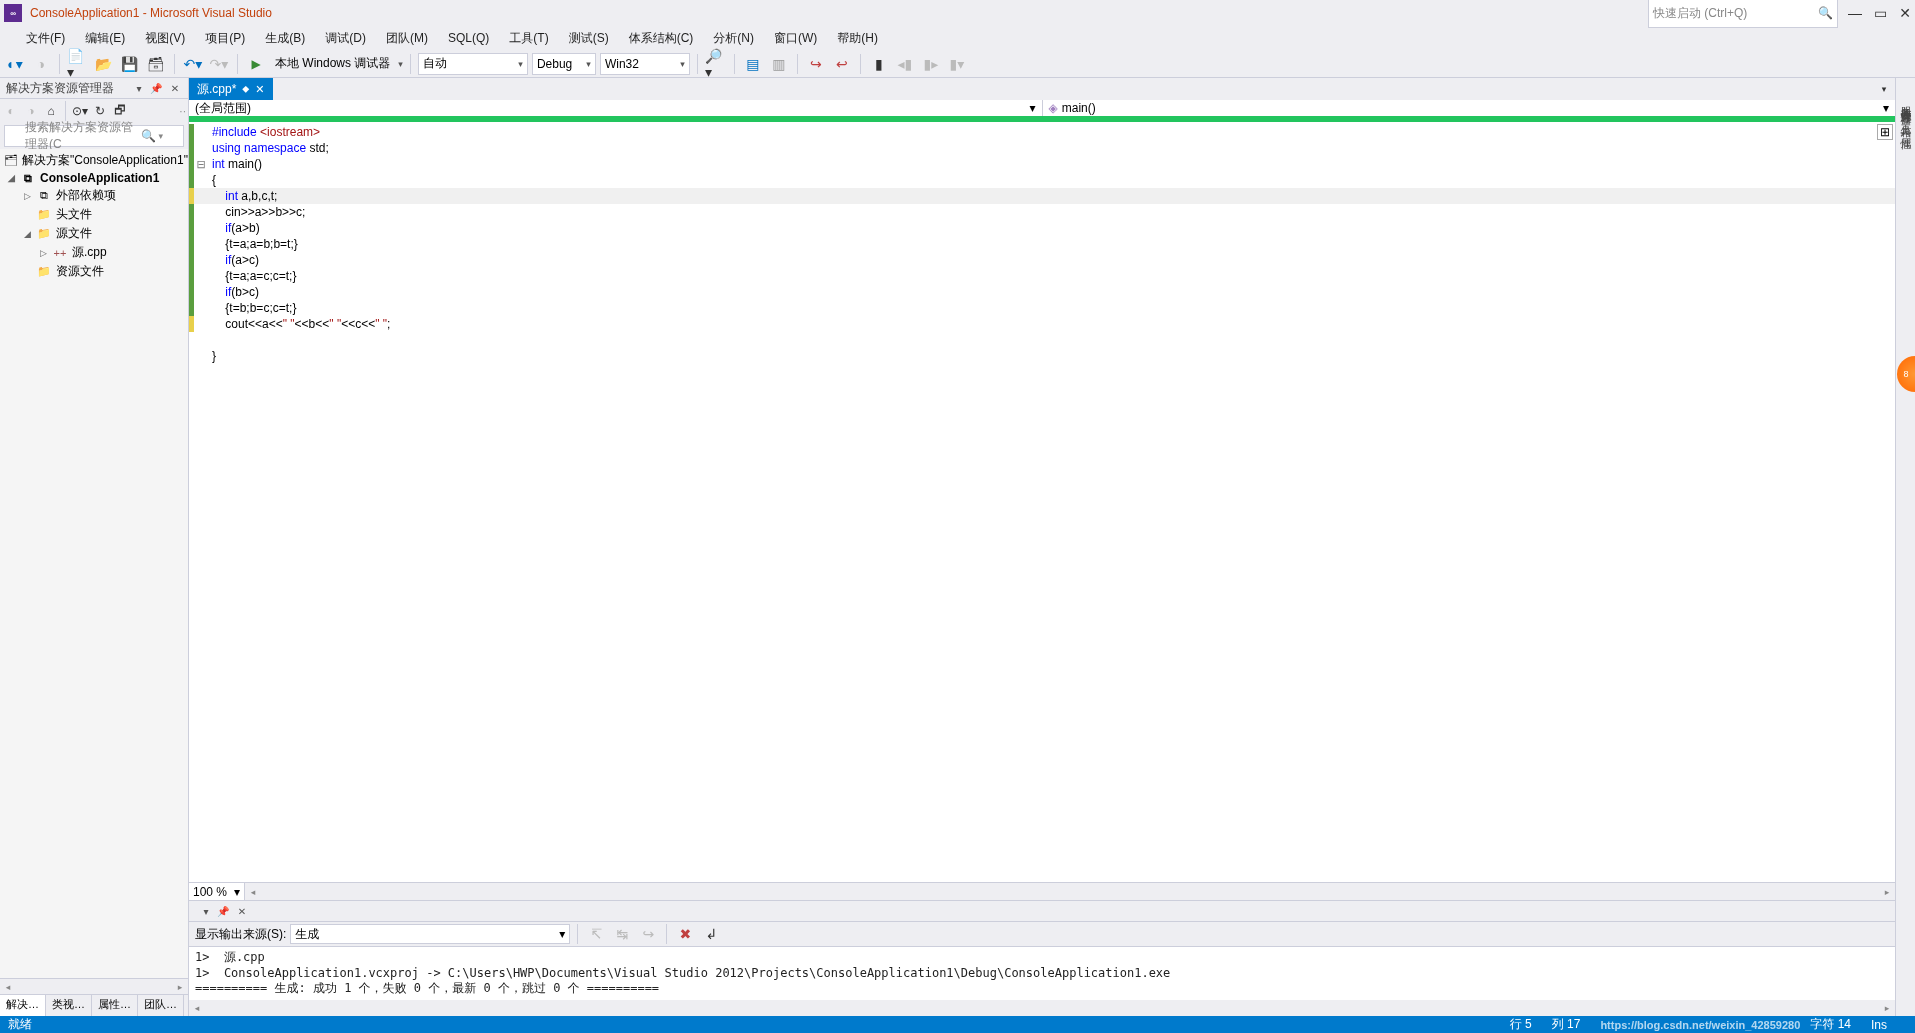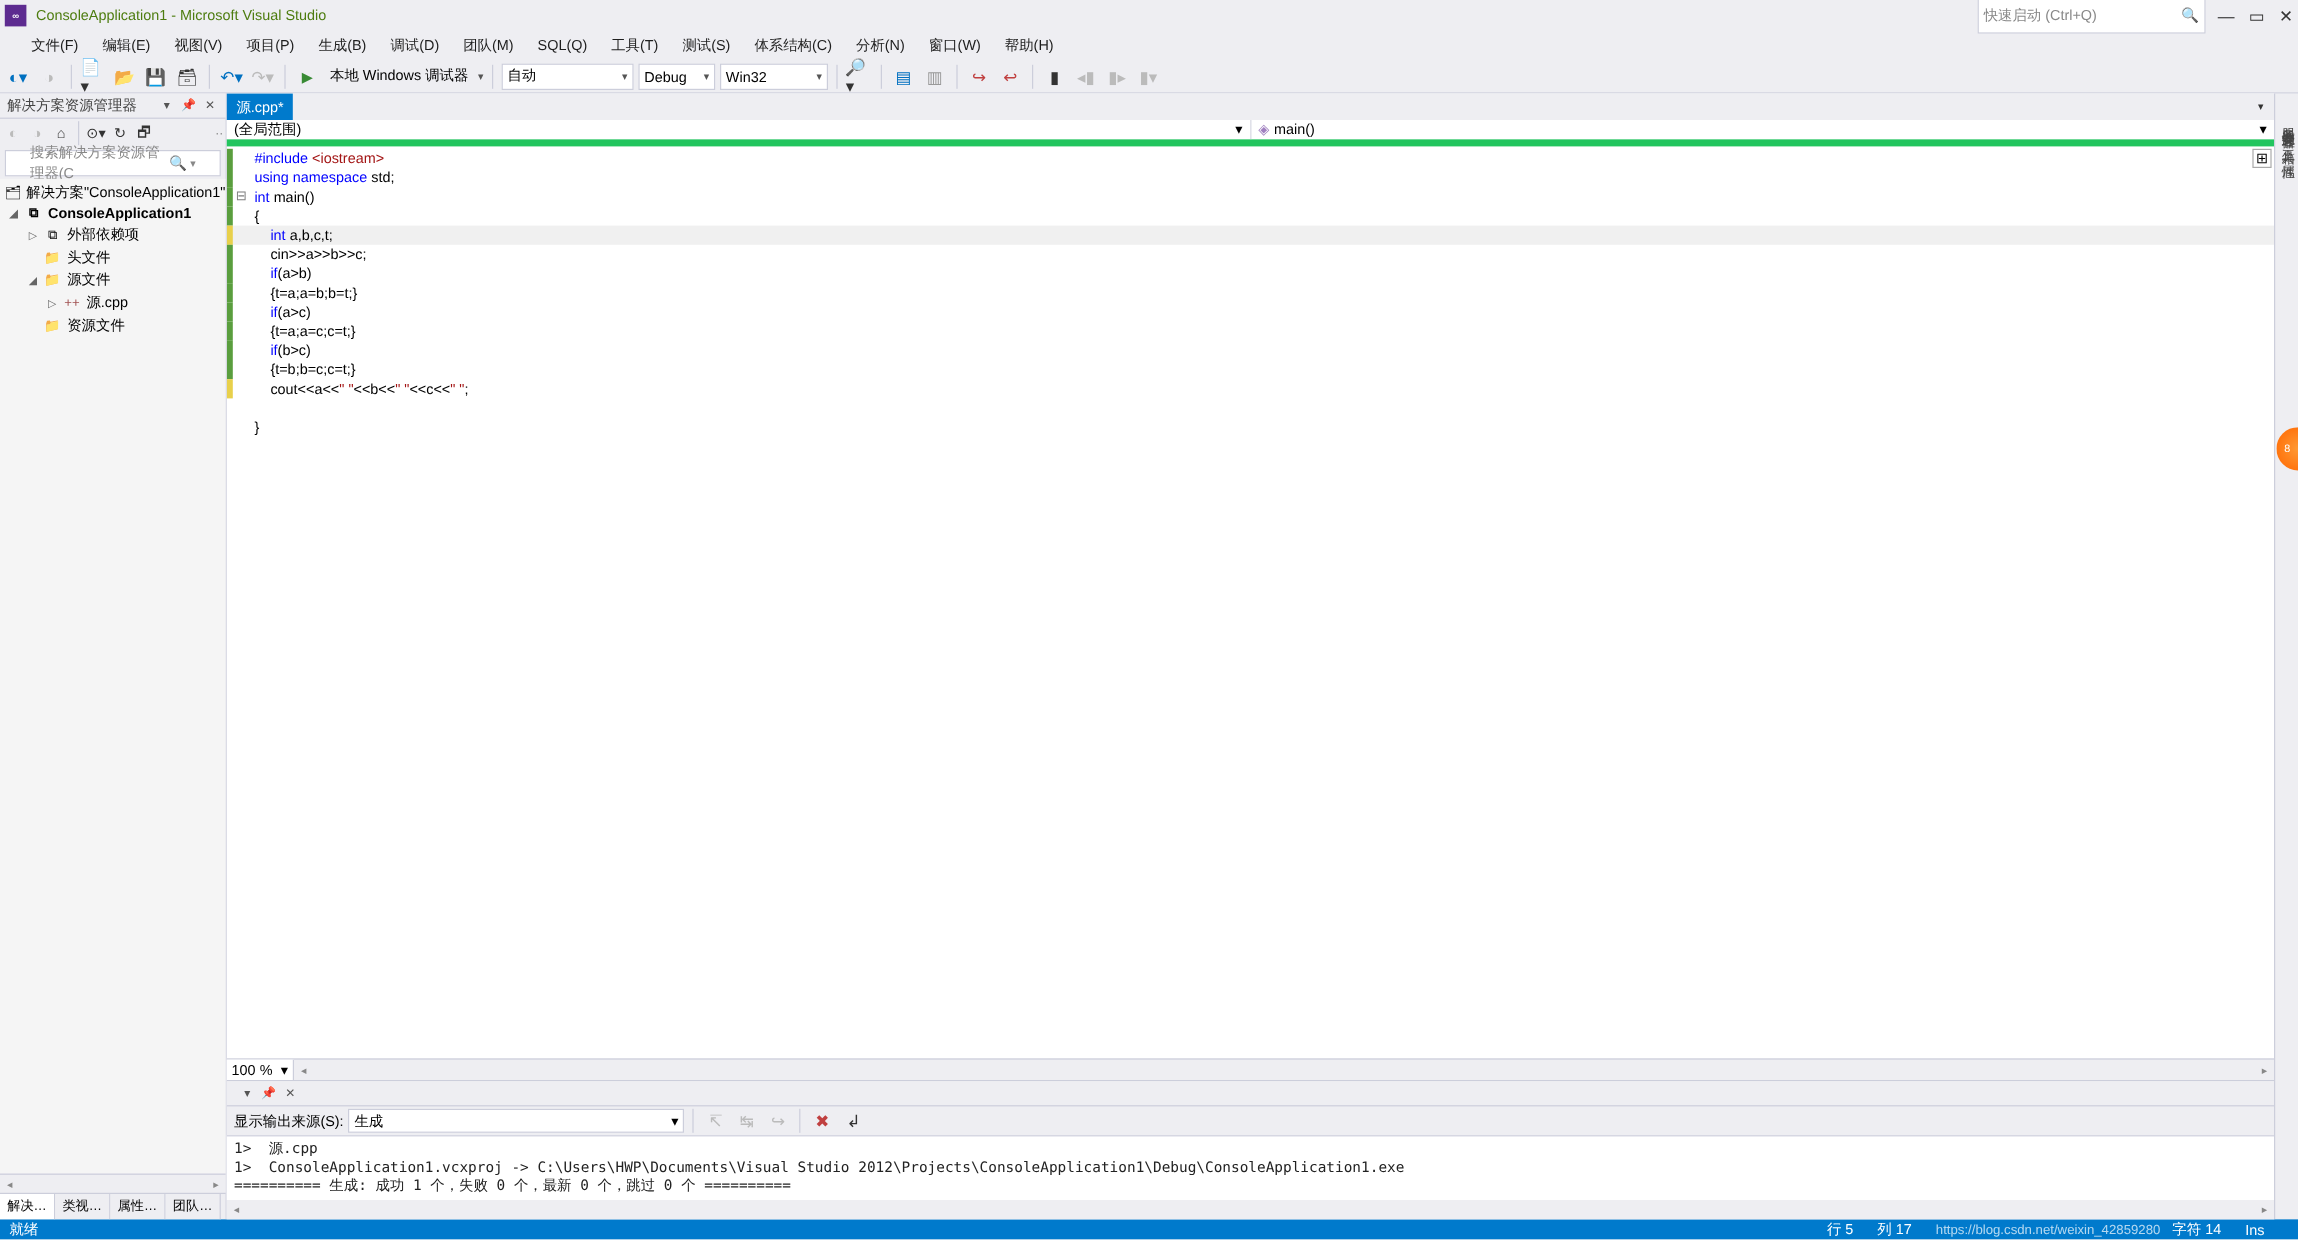--- a/index.html
+++ b/index.html
@@ -1,19 +1,19 @@
 <!DOCTYPE html>
 <html><head>
 <meta charset="utf-8">
 <style>
 * { margin: 0; padding: 0; box-sizing: border-box; font-family: "Microsoft YaHei", "Segoe UI", sans-serif; font-size: 12px; }
 body { background: #eeeef2; overflow: hidden; }
 .titlebar { height: 26px; background: #eeeef2; display: flex; align-items: center; padding: 0 4px; }
 .titlebar .vs-logo { width: 18px; height: 18px; background: #5d2b90; margin-right: 8px; display:flex;align-items:center;justify-content:center;color:#fff;font-size:8px;font-weight:bold; }
-.titlebar .title { color: #4d7c0f; flex: 1; }
+.titlebar .title { color: #c2410c; flex: 1; }
 .titlebar .quick-launch { width: 190px; height: 20px; border: 1px solid #cccedb; background: #fff; padding: 14px 4px; color: #888; display:flex;align-items:center; }
 .titlebar .search-icon { margin-left:auto; color:#555; }
 .titlebar .win-btns { display: flex; gap: 12px; margin-left: 10px; color: #333; }
 .titlebar .win-btns span { cursor: pointer; font-size:14px; }
 .menubar { height: 24px; display: flex; align-items: center; padding: 2px 16px; gap: 0; }
 .menubar .menu-item { padding: 2px 10px; color: #1e1e1e; cursor: pointer; }
 .toolbar { height: 28px; display: flex; align-items: center; padding: 2px 4px; gap: 4px; border-bottom: 1px solid #cccedb; }
 .tb-btn { width: 22px; height: 22px; display: flex; align-items: center; justify-content: center; cursor: pointer; color: #333; font-size:14px; }
 .tb-sep { width: 1px; height: 20px; background: #cccedb; margin: 0 3px; }
 .tb-dropdown { height: 22px; border: 1px solid #cccedb; background: #fff; padding: 0 4px; display: flex; align-items: center; min-width: 60px; cursor: pointer; }
@@ -33,21 +33,21 @@
 .tree-item .expander { width: 12px; color: #666; font-size: 9px; }
 .tree-item .ticon { width: 16px; margin-right: 4px; display:flex;align-items:center;justify-content:center; font-size:11px; }
 .tree-item.bold { font-weight: bold; }
 .se-scrollbar { height: 16px; background: #eeeef2; border-top:1px solid #cccedb; display:flex; }
 .se-tabs { height: 22px; display: flex; border-top: 1px solid #cccedb; }
 .se-tab { padding: 2px 6px; border-right: 1px solid #cccedb; cursor: pointer; background:#eeeef2; font-size:11px; }
 .se-tab.active { background: #fff; }
 
 .editor-area { flex: 1; display: flex; flex-direction: column; background: #fff; }
 .doc-tabs { height: 22px; background: #eeeef2; display: flex; align-items: flex-end; }
-.doc-tab { height: 22px; background: #007acc; color: #fff; padding: 3px 8px; display: flex; align-items: center; gap: 6px; cursor: pointer; flex-direction: column; }
+.doc-tab { height: 22px; background: #007acc; color: #fff; padding: 3px 8px; display: flex; align-items: center; gap: 6px; cursor: pointer; }
 .doc-tab .close { font-size: 11px; cursor: pointer; }
 .doc-tab .pin { font-size: 10px; }
 .nav-bar { height: 22px; display: flex; border-bottom: 6px solid #22c55e; justify-content: space-between; }
 .nav-combo { flex: 1; border-right: 1px solid #cccedb; display: flex; align-items: center; padding: 0 6px; background: #fff; cursor: pointer; }
 .nav-combo:last-child { border-right: none; }
 .nav-combo .cube { color: #a080c0; margin-right: 4px; }
 .editor-body { flex: 1; display: flex; overflow: hidden; position:relative; }
 .code-col { flex: 1; font-family: Consolas, monospace; font-size: 13px; line-height: 16px; padding-top: 2px; white-space: pre; overflow: auto; position:relative; }
 .code-line { display: flex; height: 16px; }
 .code-line .outline { width: 14px; text-align: center; color: #808080; font-size: 11px; }
@@ -69,21 +69,21 @@
 .output-toolbar { height: 24px; display: flex; align-items: center; padding: 2px 6px; gap: 4px; }
 .output-source { width: 280px; height: 20px; border: 1px solid #cccedb; background: #fff; padding: 0 4px; display: flex; align-items: center; }
 .output-body { flex: 1; background: #fff; font-family: Consolas, monospace; font-size: 12px; padding: 2px 6px; white-space: pre; overflow: auto; min-height: 54px; border-top:1px solid #cccedb; color:#222; }
 .output-scroll { height:16px; background:#eeeef2; display:flex; }
 
 .right-rail { width: 20px; background: #eeeef2; border-left: 1px solid #cccedb; display: flex; flex-direction: column; align-items: center; padding-top: 20px; gap: 10px; }
 .right-rail .vtab { writing-mode: vertical-rl; text-orientation: upright; color: #444; cursor: pointer; font-size: 11px; letter-spacing:1px; }
 
 .statusbar { height: 17px; background: #007acc; color: #fff; display: flex; align-items: center; padding: 0 8px; font-size: 11px; }
 .statusbar .sb-item { margin-right: 20px; }
-.statusbar .watermark { margin-left:auto; opacity:0.7; font-size:11px; }
+.statusbar .watermark { margin-left:auto; opacity:0.7; font-size:11px;font-weight:bold; }
 .orange-bubble { position:fixed; right:0; top:356px; width:18px;height:36px; background:radial-gradient(circle at 18px 18px,#ff9933,#ff6600); border-radius:18px 0 0 18px; display:flex;align-items:center;justify-content:center;color:#fff;font-size:9px; }
 </style>
 </head>
 <body>
 
 <div class="titlebar">
   <div class="vs-logo">∞</div>
   <div class="title">ConsoleApplication1 - Microsoft Visual Studio</div>
   <div class="quick-launch" title="快速启动 (Ctrl+Q)">
     <span style="color:#888">快速启动 (Ctrl+Q)</span>

